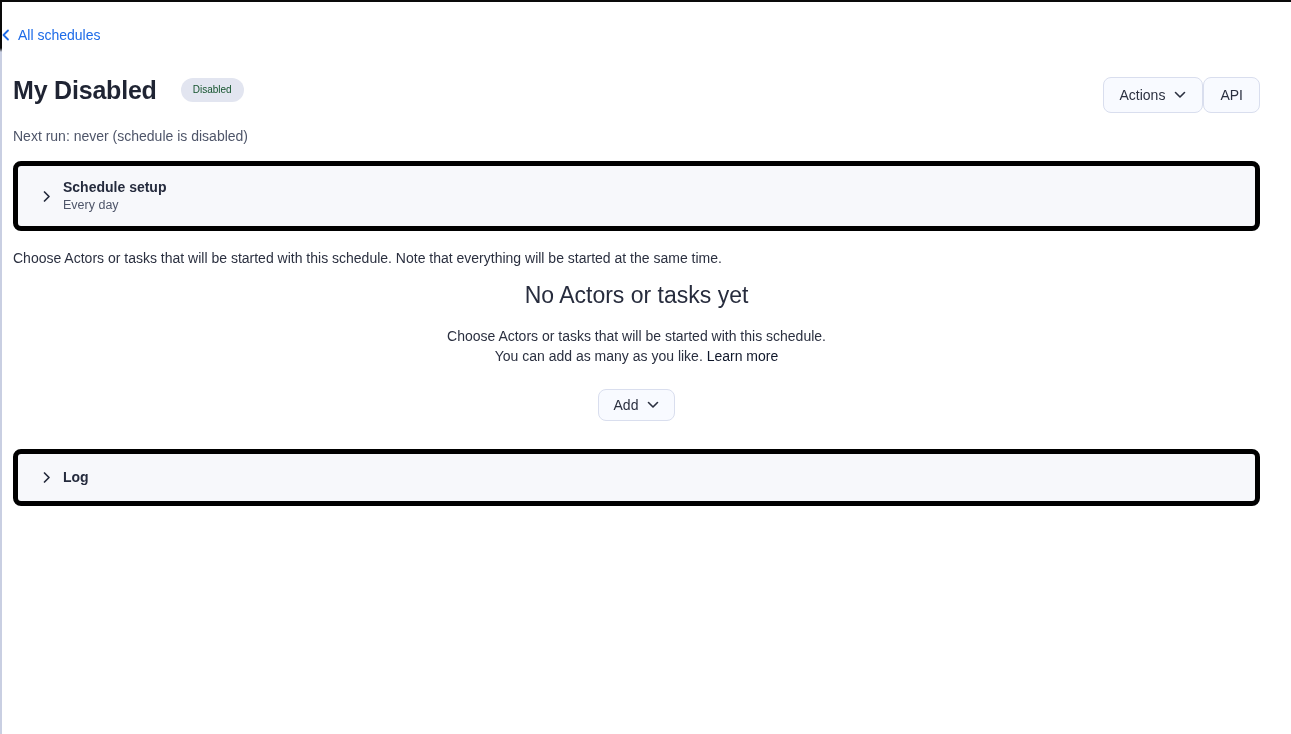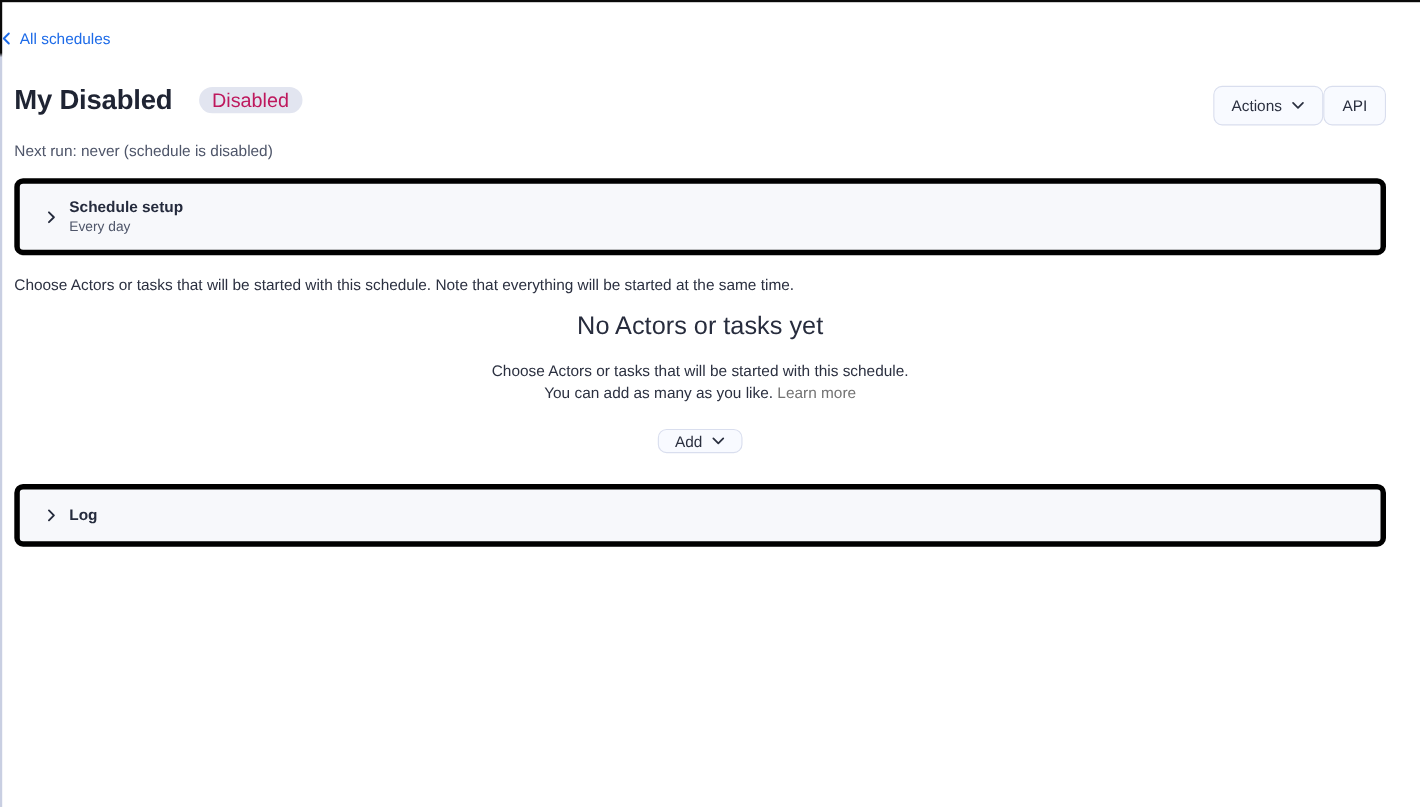--- a/index.html
+++ b/index.html
@@ -29,22 +29,22 @@
   .header-row {
     display: flex; align-items: flex-start; justify-content: space-between;
     margin-top: 31px;
   }
   .title-group { display: flex; align-items: center; gap: 24px; }
   h1.page-title {
     font-size: 25px; font-weight: 700; color: #20253400;
     color: #1f2433; letter-spacing: -0.2px; line-height: 28px;
   }
   .status-badge {
-    background: #e2e5f0; color: #be185d;
-    font-size: 18px; font-weight: 500;
+    background: #e2e5f0; color: #14532d;
+    font-size: 10px; font-weight: 500;
     border-radius: 999px; padding: 4px 12px; line-height: 16px;
   }
   .toolbar { display: flex; margin-top: 1px; }
   .btn {
     display: inline-flex; align-items: center; justify-content: center; gap: 9px;
     height: 36px; padding: 0 16px;
     background: #f8faff; border: 1px solid #d9deee; border-radius: 8px;
     font-family: inherit; font-size: 14px; font-weight: 500; color: #2b3040;
     cursor: pointer;
   }
@@ -64,23 +64,23 @@
   .panel-sub { font-size: 12.5px; color: #4e5569; margin-top: 2px; line-height: 15px; }
   .panel.setup .panel-head { padding-top: 13px; padding-bottom: 13px; }
   .panel.log .panel-head { padding-top: 15px; padding-bottom: 15px; }
 
   .desc { margin-top: 19px; font-size: 14px; color: #2b3040; line-height: 17px; }
 
   .empty-state { text-align: center; margin-top: 14px; }
   .empty-title { font-size: 23px; font-weight: 400; color: #272c3d; line-height: 28px; }
   .empty-desc { margin-top: 17px; font-size: 14px; color: #2b3040; line-height: 20px; }
   .empty-desc .line { display: block; }
-  a.learn-more { color: #737373; text-decoration: none; }
+  a.learn-more { color: #0f172a; text-decoration: none; }
   .add-wrap { margin-top: 23px; display: flex; justify-content: center; }
-  .btn.add { height: 22px; padding: 0 15px; }
+  .btn.add { height: 32px; padding: 0 15px; }
 
   .log-section { margin-top: 28px; }
 
   .chev svg { display: block; }
 </style>
 </head>
 <body>
 
 <div class="frame-top"></div>
 <div class="frame-left"></div>

